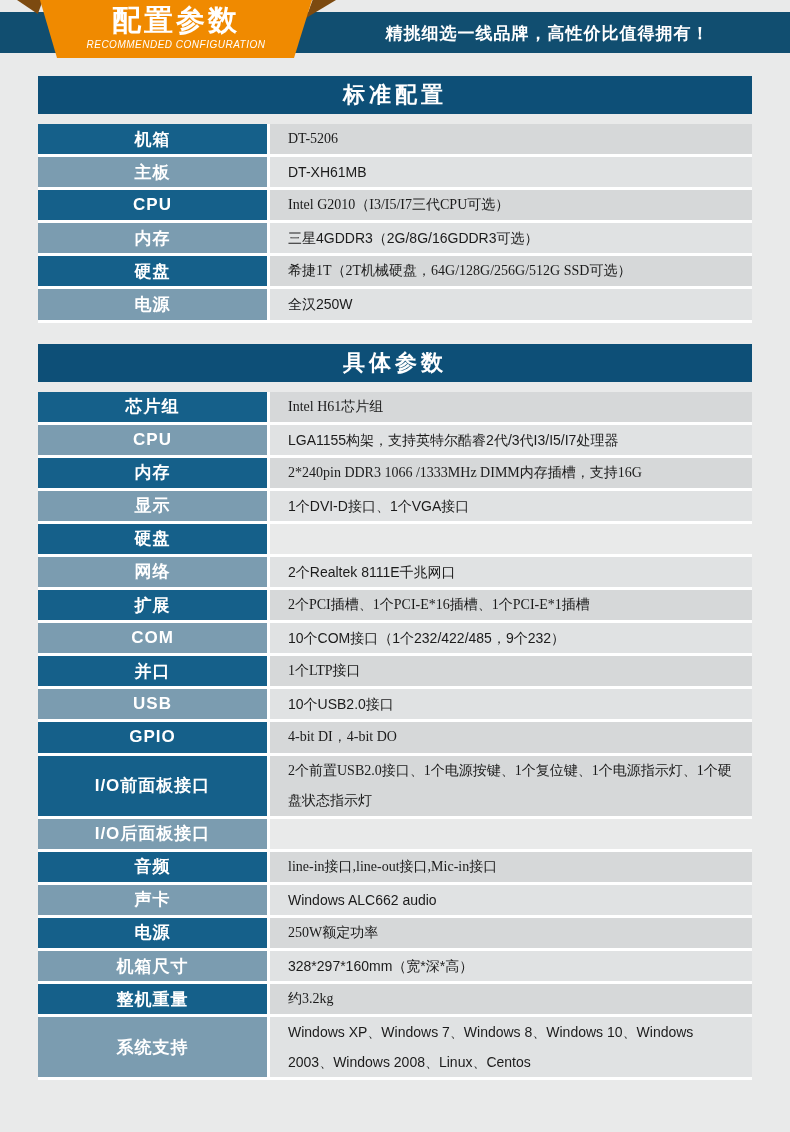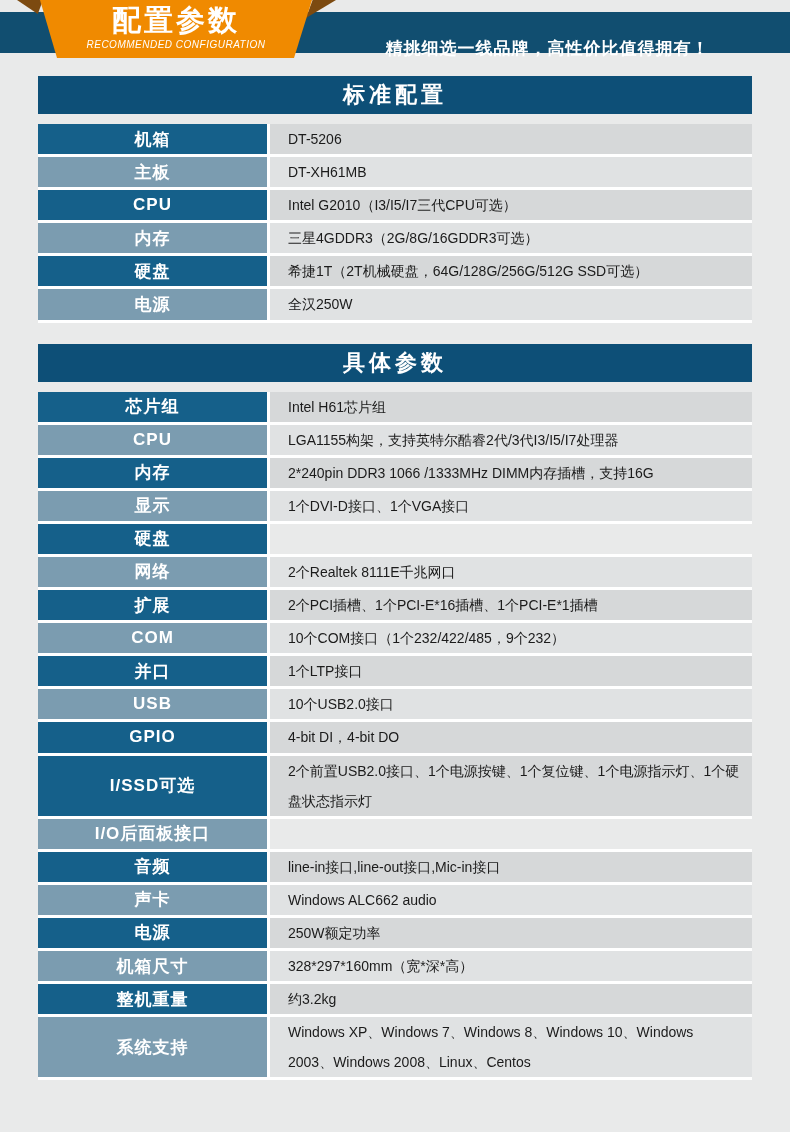--- a/index.html
+++ b/index.html
@@ -23,21 +23,21 @@
     position:relative;
     overflow:hidden;
   }
   
   .banner{position:relative;height:70px;}
   .top-bar{
     position:absolute;left:0;top:12px;width:790px;height:41px;
     background:var(--bar-blue);
   }
   .slogan{
-    position:absolute;left:320px;top:16px;width:455px;height:41px;
+    position:absolute;left:320px;top:1px;width:455px;height:41px;
     display:flex;align-items:center;justify-content:center;
     color:#fff;font-size:17px;font-weight:bold;letter-spacing:1px;
     white-space:nowrap;
   }
   .fold{position:absolute;background:var(--fold);}
   .fold-l{left:17px;top:0;width:26px;height:14px;clip-path:polygon(0 0,100% 0,80% 100%);}
   .fold-r{left:306px;top:0;width:30px;height:18px;clip-path:polygon(22% 0,100% 0,0 100%);}
   .ribbon{
     position:absolute;left:0;top:0;width:352px;height:58px;
     background:var(--orange);
@@ -61,21 +61,21 @@
     display:flex;align-items:center;justify-content:center;
     color:#fff;font-size:17px;font-weight:bold;letter-spacing:1px;
   }
   .cell-value{
     flex:1;min-height:30px;display:flex;align-items:center;
     padding:0 12px 0 18px;font-size:14px;color:var(--text);
   }
   .value-text{line-height:2.15;}
   .row.dark .cell-label{background:var(--label-dark);}
   .row.light .cell-label{background:var(--label-light);}
-  .row.dark .cell-value{background:var(--value-dark);}
+  .row.dark .cell-value{background:var(--value-dark);font-family:Liberation Serif, serif;}
   .row.light .cell-value{background:var(--value-light);}
 </style>
 </head>
 <body>
 
 <div class="banner">
   <div class="top-bar">
     <div class="slogan">精挑细选一线品牌，高性价比值得拥有！</div>
   </div>
   <div class="fold fold-l"></div>
@@ -209,21 +209,21 @@
   </div>
 
   <div class="row dark">
     <div class="cell-label">GPIO</div>
     <div class="cell-value">
       <span class="value-text">4-bit DI，4-bit DO</span>
     </div>
   </div>
 
   <div class="row dark">
-    <div class="cell-label">I/SSD可选</div>
+    <div class="cell-label">I/O前面板接口</div>
     <div class="cell-value">
       <span class="value-text">2个前置USB2.0接口、1个电源按键、1个复位键、1个电源指示灯、1个硬盘状态指示灯</span>
     </div>
   </div>
 
   <div class="row light">
     <div class="cell-label">I/O后面板接口</div>
   </div>
 
   <div class="row dark">

